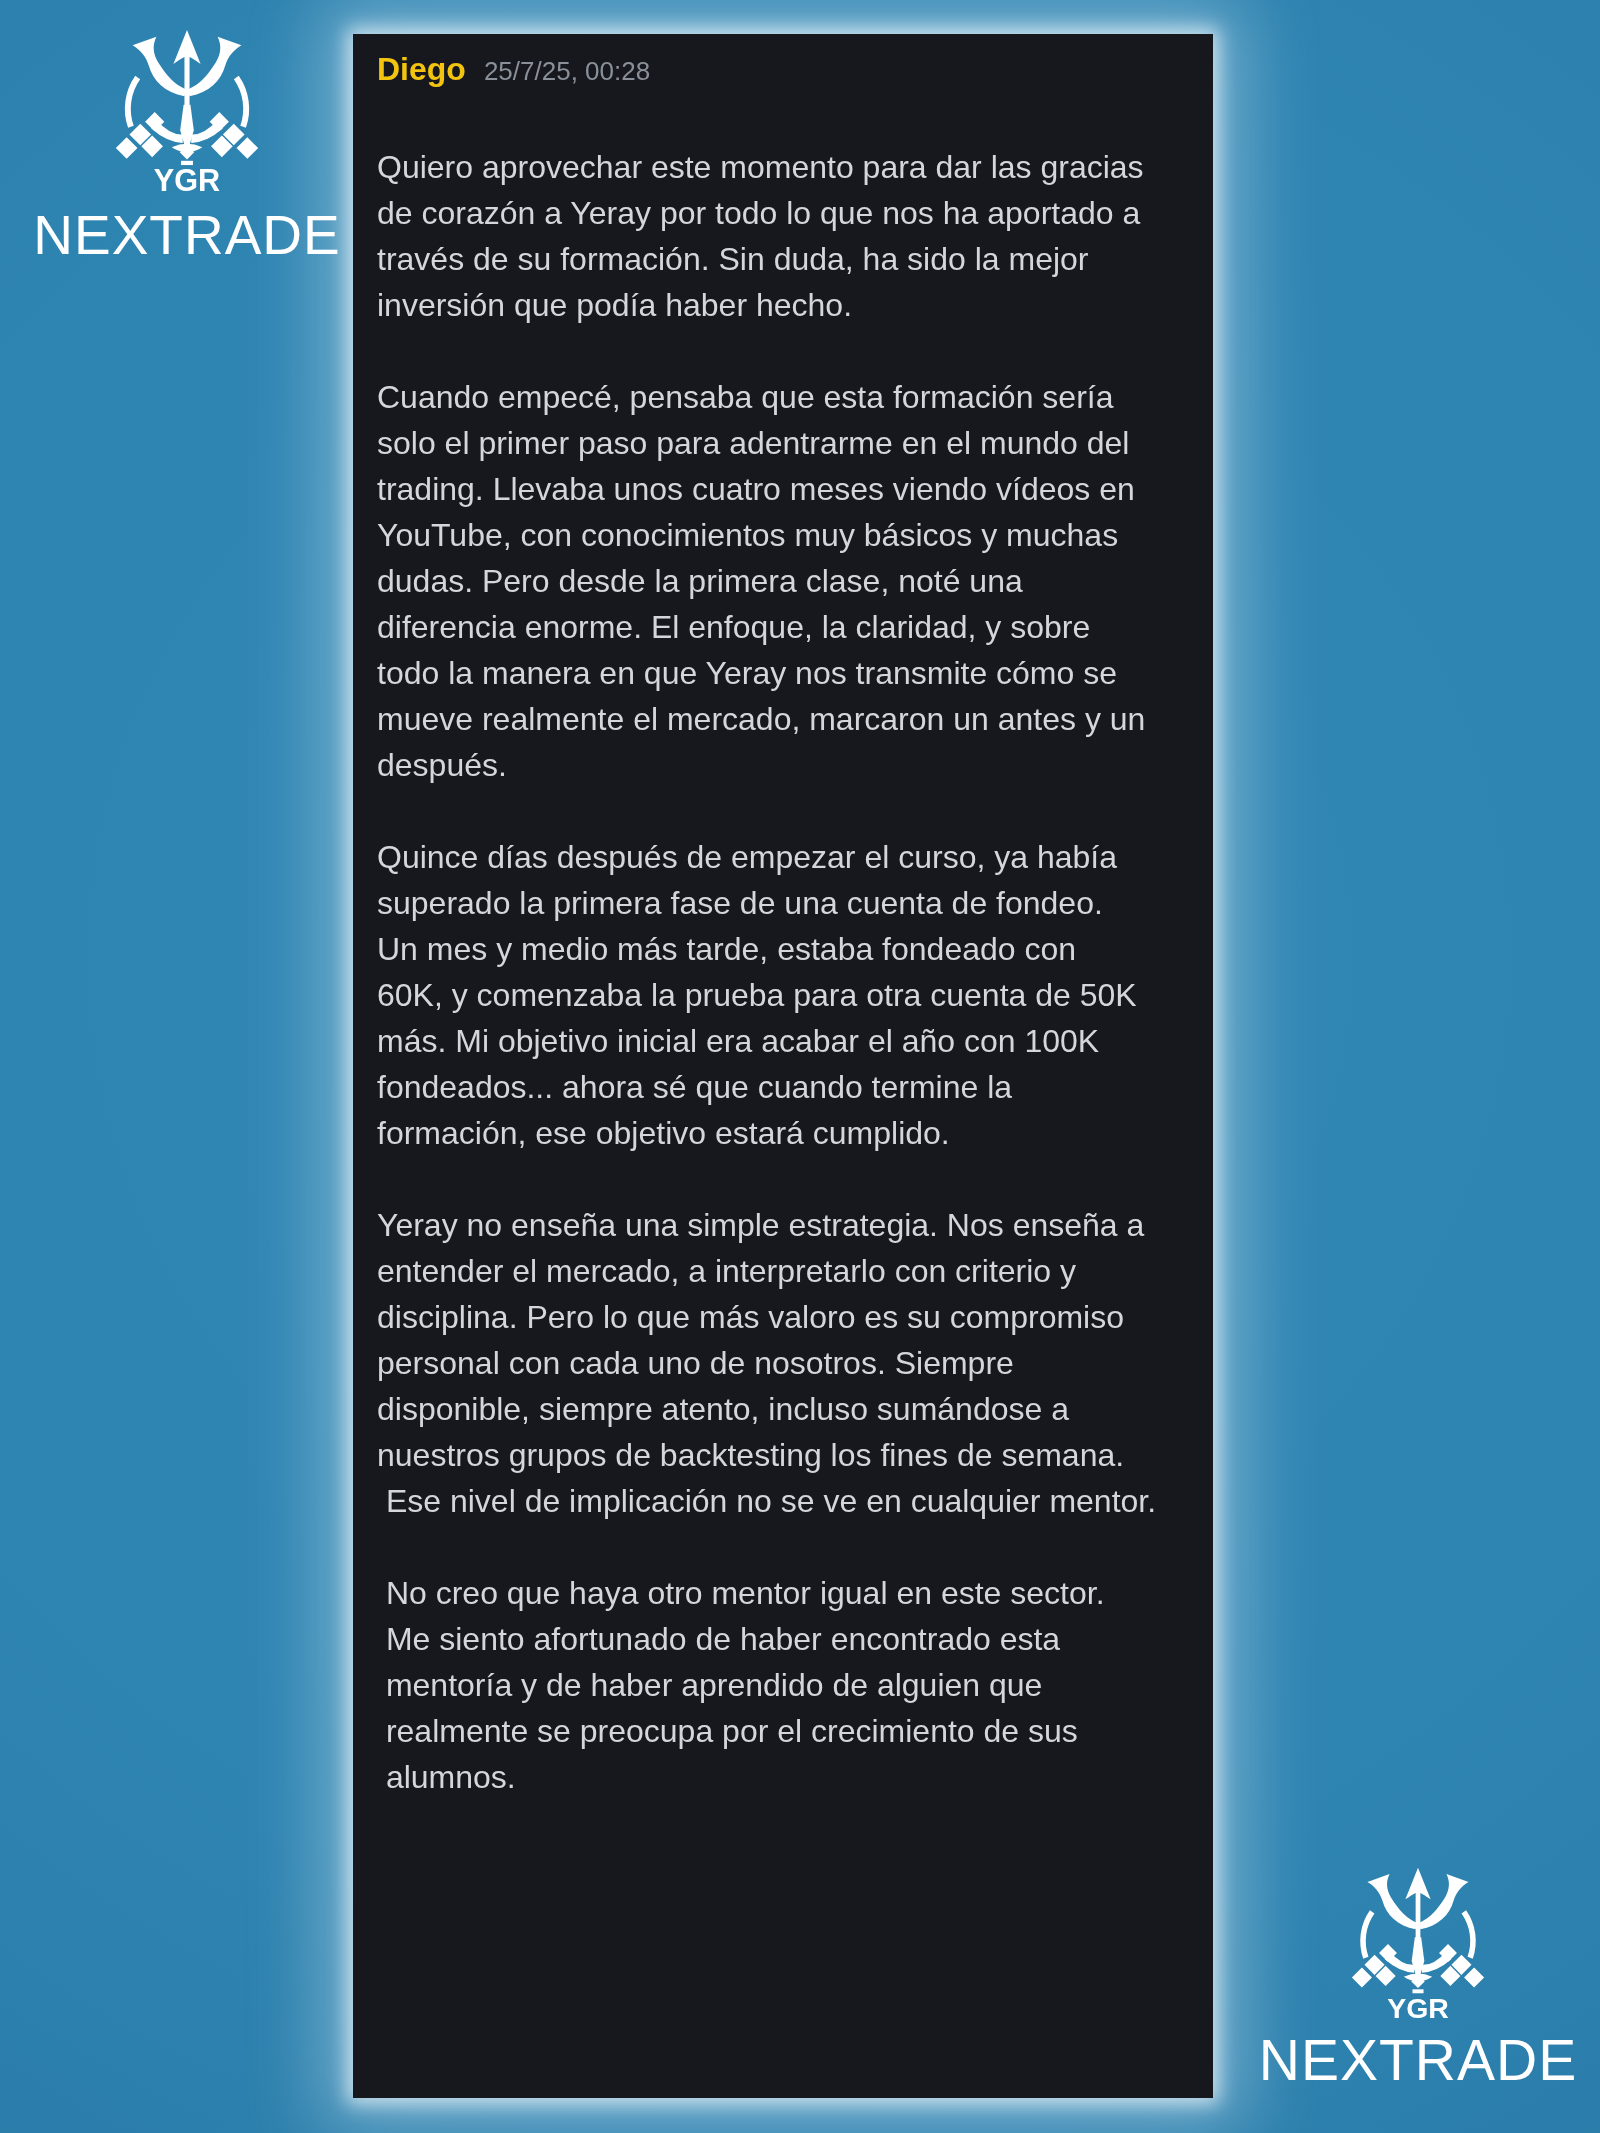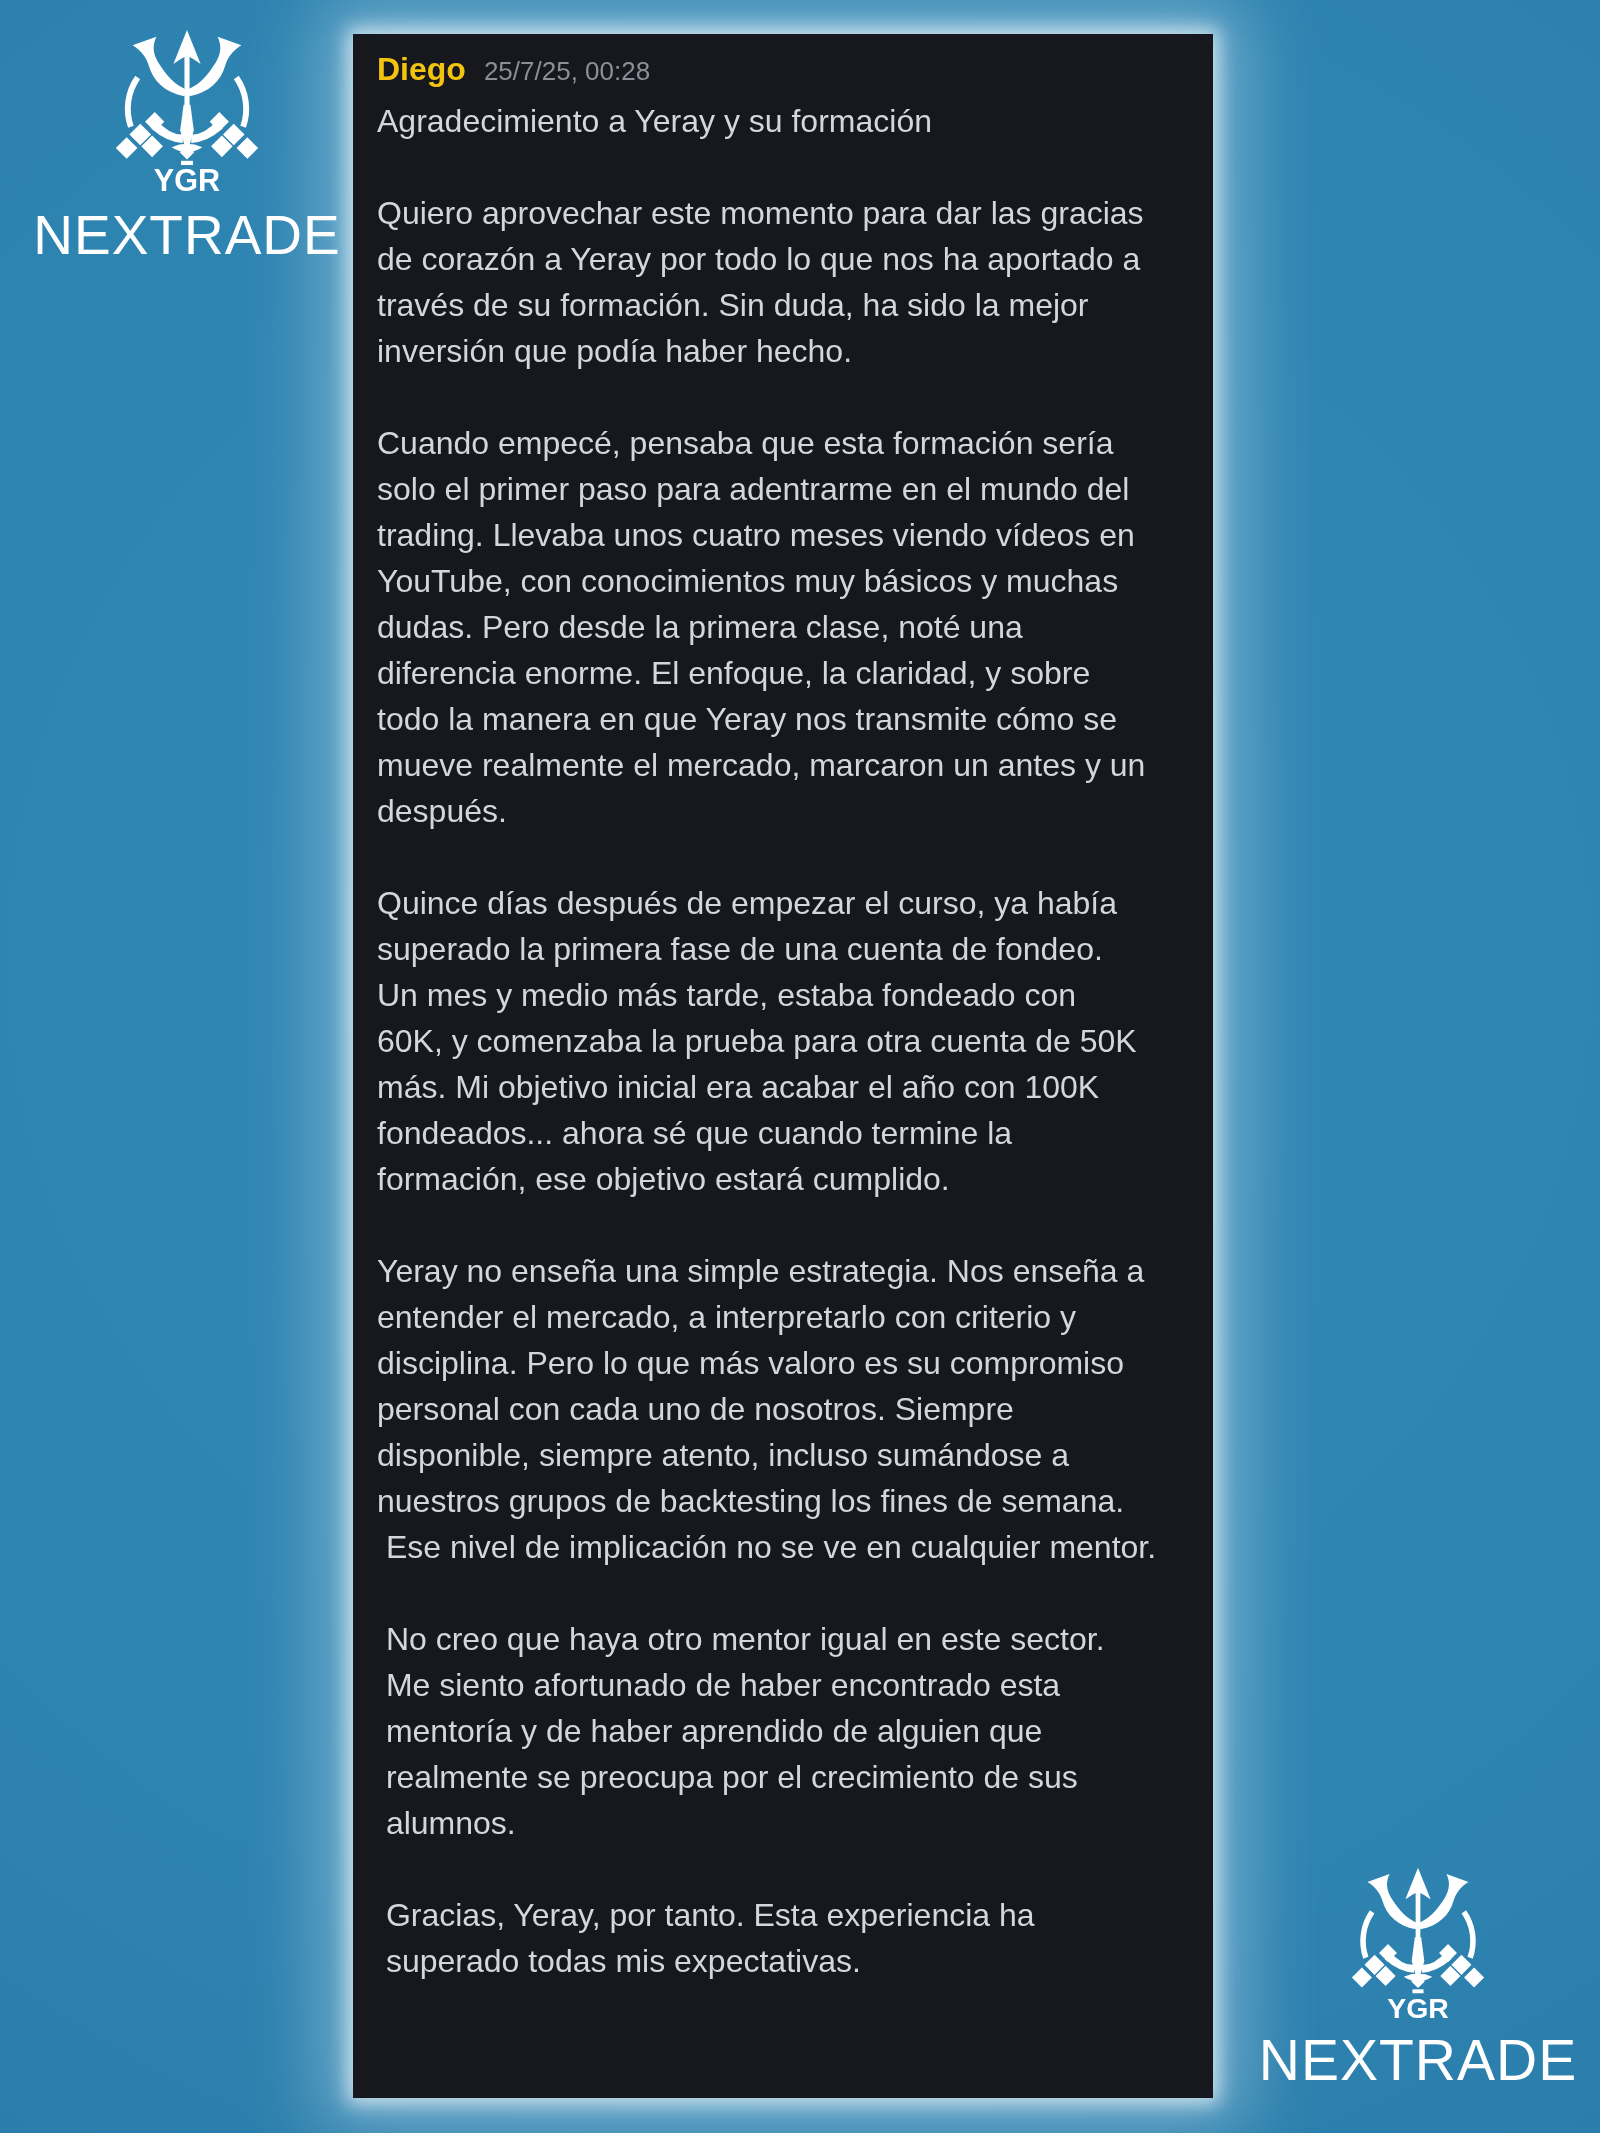--- a/index.html
+++ b/index.html
@@ -62,21 +62,20 @@
   .logo-br svg{ margin:0 auto; }
   .logo-br .brandname{ font-size:57px; text-align:center; margin-top:6px; }
 </style>
 </head>
 <body>
 
 <div class="panel">
   <div class="msg-header">
     <span class="author">Diego</span><span class="timestamp">25/7/25, 00:28</span>
   </div>
-  <p class="line">Agradecimiento a Yeray y su formación</p>
   <p class="para">Quiero aprovechar este momento para dar las gracias
 de corazón a Yeray por todo lo que nos ha aportado a
 través de su formación. Sin duda, ha sido la mejor
 inversión que podía haber hecho.</p>
   <p class="para">Cuando empecé, pensaba que esta formación sería
 solo el primer paso para adentrarme en el mundo del
 trading. Llevaba unos cuatro meses viendo vídeos en
 YouTube, con conocimientos muy básicos y muchas
 dudas. Pero desde la primera clase, noté una
 diferencia enorme. El enfoque, la claridad, y sobre
@@ -95,22 +94,20 @@
 disciplina. Pero lo que más valoro es su compromiso
 personal con cada uno de nosotros. Siempre
 disponible, siempre atento, incluso sumándose a
 nuestros grupos de backtesting los fines de semana.
  Ese nivel de implicación no se ve en cualquier mentor.</p>
   <p class="para"> No creo que haya otro mentor igual en este sector.
  Me siento afortunado de haber encontrado esta
  mentoría y de haber aprendido de alguien que
  realmente se preocupa por el crecimiento de sus
  alumnos.</p>
-  <p class="para"> Gracias, Yeray, por tanto. Esta experiencia ha
- superado todas mis expectativas.</p>
 </div>
 
 <div class="logo logo-tl">
   <svg width="170" height="167" viewBox="0 0 200 196" aria-hidden="true">
     <g fill="#ffffff">
 
       <path d="M100 2 L116 42 Q107 36 103 34 L103 92 L97 92 L97 34 Q93 36 84 42 Z"></path>
       <path d="M96 90 L104 90 L108 120 L100 148 L92 120 Z"></path>
       <rect x="94" y="140" width="12" height="12" transform="rotate(45 100 146)"></rect>
 

